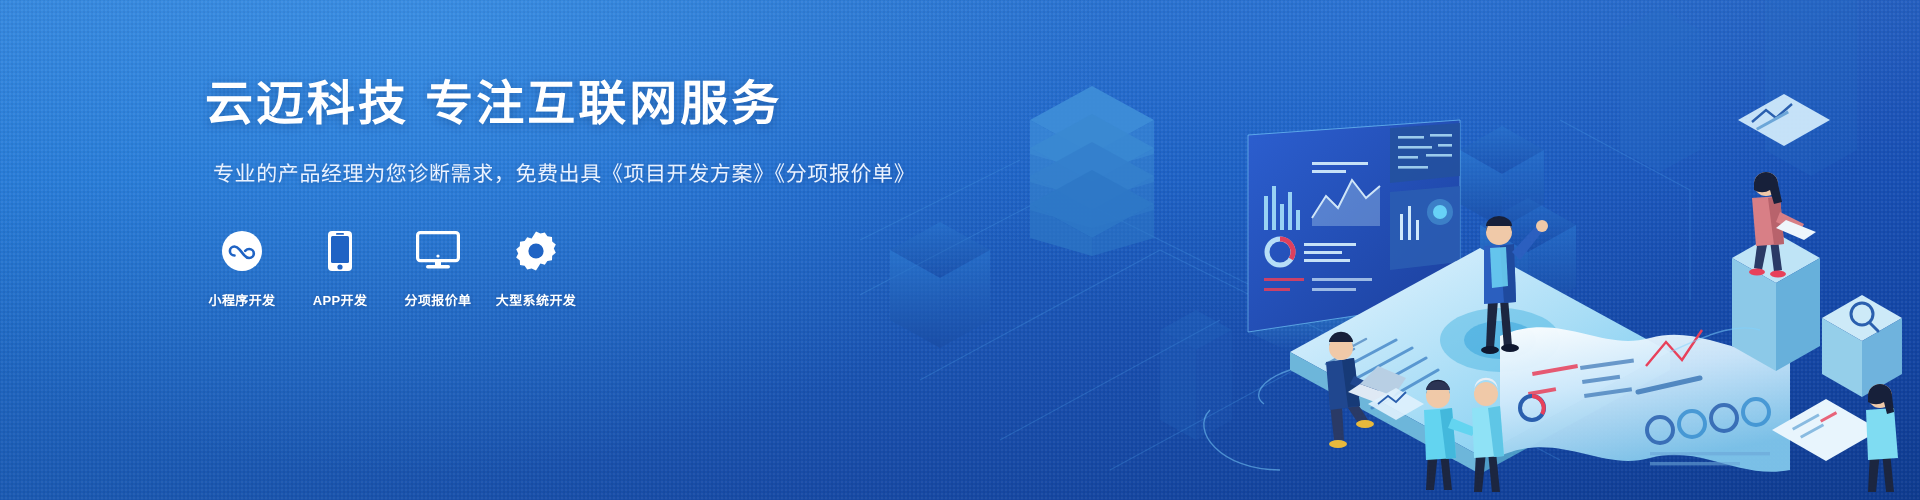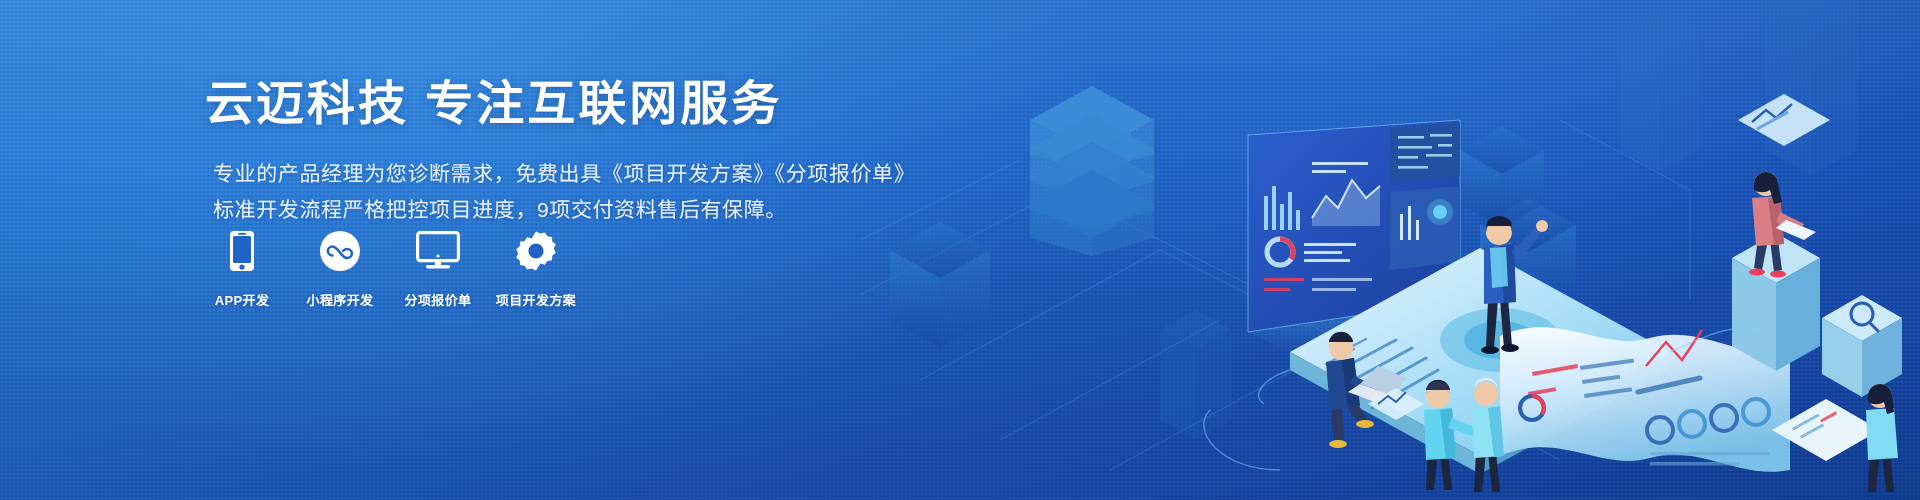--- a/index.html
+++ b/index.html
@@ -451,66 +451,65 @@
       </g>
     </svg>
   </div>
 
   <div class="vign"></div>
 
   <div class="copy">
     <h1 class="headline">云迈科技 专注互联网服务</h1>
     <div class="sub">
       <div>专业的产品经理为您诊断需求，免费出具《项目开发方案》《分项报价单》</div>
-      <div>标准开发流程严格把控项目进度，9项交付资料售后有保障。</div>
     </div>
   </div>
 
   <div class="services">
+
+    <div class="svc">
+      <span class="glyph">
+        <svg width="42" height="42" viewBox="0 0 42 42">
+          <circle cx="21" cy="21" r="20" fill="#fff"></circle>
+          <path d="M13.5 25.5c-2.6 0-4.6-2-4.6-4.5s2-4.5 4.6-4.5c2.2 0 3.6 1.3 5.1 3.1l4.3 5.2c1.6 1.9 3 3.2 5.3 3.2 2.6 0 4.6-2 4.6-4.5s-2-4.5-4.6-4.5c-1.6 0-2.8.6-4 1.8" fill="none" stroke="#1f63c4" stroke-width="2.6" stroke-linecap="round"></path>
+        </svg>
+      </span>
+      <span class="cap">小程序开发</span>
+    </div>
 
     <div class="svc">
       <span class="glyph">
         <svg width="26" height="42" viewBox="0 0 26 42">
           <rect x="1" y="1" width="24" height="40" rx="4" fill="#fff"></rect>
           <rect x="4" y="6" width="18" height="27" rx="1.5" fill="#1f63c4"></rect>
           <rect x="9" y="3" width="8" height="1.8" rx="0.9" fill="#1f63c4"></rect>
           <circle cx="13" cy="37" r="2.6" fill="#1f63c4"></circle>
         </svg>
       </span>
       <span class="cap">APP开发</span>
     </div>
 
-    <div class="svc">
-      <span class="glyph">
-        <svg width="42" height="42" viewBox="0 0 42 42">
-          <circle cx="21" cy="21" r="20" fill="#fff"></circle>
-          <path d="M13.5 25.5c-2.6 0-4.6-2-4.6-4.5s2-4.5 4.6-4.5c2.2 0 3.6 1.3 5.1 3.1l4.3 5.2c1.6 1.9 3 3.2 5.3 3.2 2.6 0 4.6-2 4.6-4.5s-2-4.5-4.6-4.5c-1.6 0-2.8.6-4 1.8" fill="none" stroke="#1f63c4" stroke-width="2.6" stroke-linecap="round"></path>
-        </svg>
-      </span>
-      <span class="cap">小程序开发</span>
-    </div>
-
 
     <div class="svc">
       <span class="glyph">
         <svg width="44" height="40" viewBox="0 0 44 40">
           <rect x="1.6" y="1.6" width="40.8" height="28" rx="2.6" fill="none" stroke="#fff" stroke-width="3.2"></rect>
           <rect x="19" y="29.6" width="6" height="5" fill="#fff"></rect>
           <rect x="10" y="34" width="24" height="3.4" rx="1.7" fill="#fff"></rect>
           <circle cx="22" cy="25" r="1.6" fill="#fff"></circle>
         </svg>
       </span>
       <span class="cap">分项报价单</span>
     </div>
 
     <div class="svc">
       <span class="glyph">
         <svg width="42" height="42" viewBox="0 0 42 42">
           <path d="M21 1.5l4.4 2.1 4.4-1.2 2.6 3.9 4.6.6.2 4.6 3.6 2.9-2 4.2 2 4.2-3.6 2.9-.2 4.6-4.6.6-2.6 3.9-4.4-1.2L21 40.5l-4.4-2.1-4.4 1.2-2.6-3.9-4.6-.6-.2-4.6L1.2 27.6l2-4.2-2-4.2 3.6-2.9.2-4.6 4.6-.6 2.6-3.9 4.4 1.2L21 1.5z" fill="#fff"></path>
           <circle cx="21" cy="21" r="7.6" fill="#1f63c4"></circle>
         </svg>
       </span>
-      <span class="cap">项目开发方案</span>
+      <span class="cap">大型系统开发</span>
     </div>
 
   </div>
 
 </div>
 
 </body></html>

